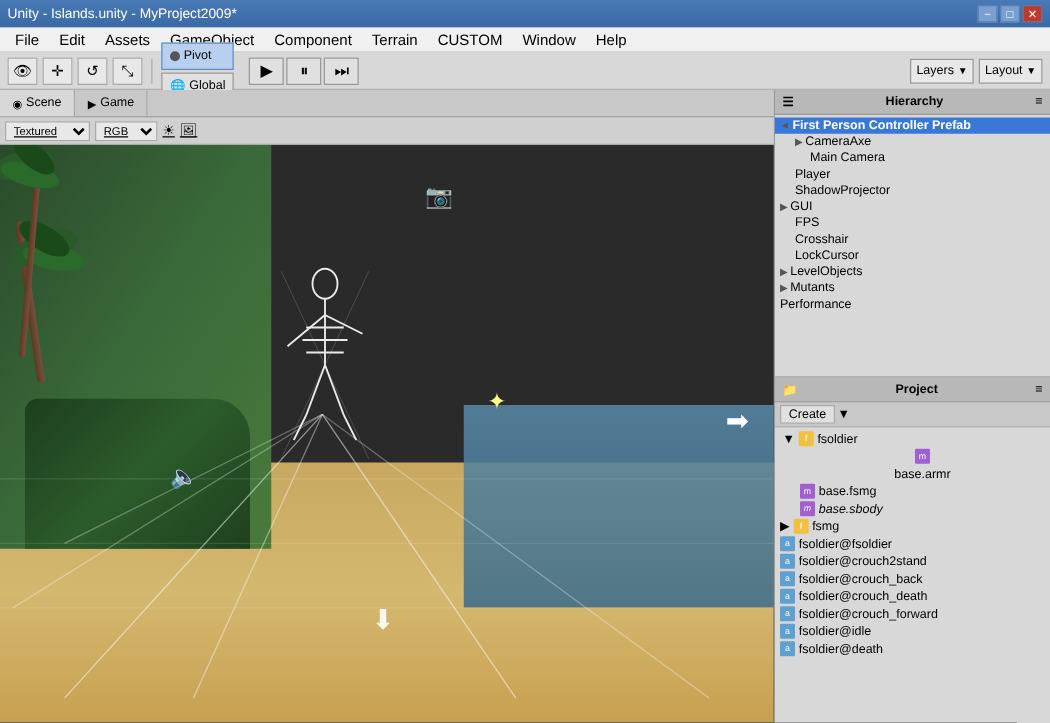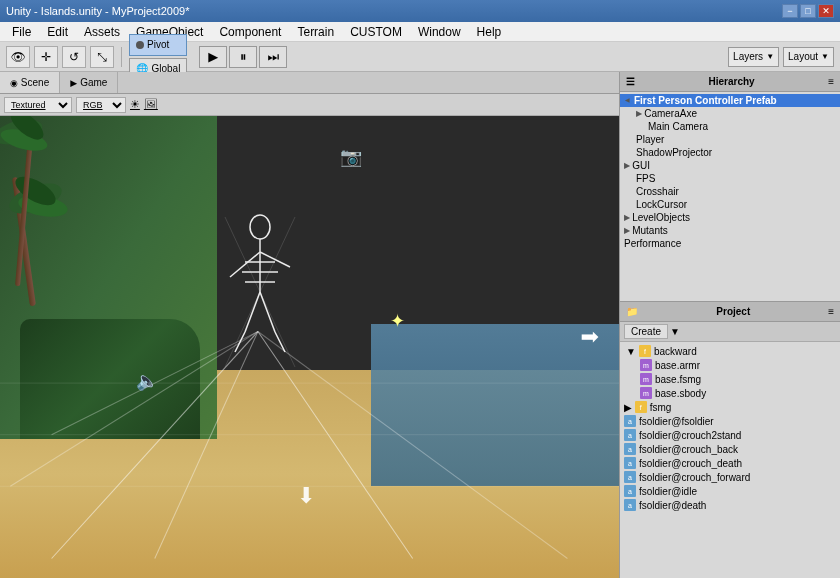--- a/index.html
+++ b/index.html
@@ -524,31 +524,31 @@
       </div>
       <div class="create-bar">
         <button class="create-btn">Create</button>
         <span>▼</span>
       </div>
       <div id="project-list">
 
         <div class="project-item">
           <span style="padding-left:2px;">▼</span>
           <span class="project-icon folder">f</span>
-          <span>backward</span>
-        </div>
-        <div class="project-item" style="padding-left:20px;">
+          <span>fsoldier</span>
+        </div>
+        <div class="project-item" style="padding-left:20px;flex-direction:column;">
           <span class="project-icon mesh">m</span>
           <span>base.armr</span>
         </div>
         <div class="project-item" style="padding-left:20px;">
           <span class="project-icon mesh">m</span>
           <span>base.fsmg</span>
         </div>
-        <div class="project-item" style="padding-left:20px;">
+        <div class="project-item" style="padding-left:20px;font-style:italic;">
           <span class="project-icon mesh">m</span>
           <span>base.sbody</span>
         </div>
         <div class="project-item">
           <span>▶</span>
           <span class="project-icon folder">f</span>
           <span>fsmg</span>
         </div>
         <div class="project-item">
           <span class="project-icon anim">a</span>

